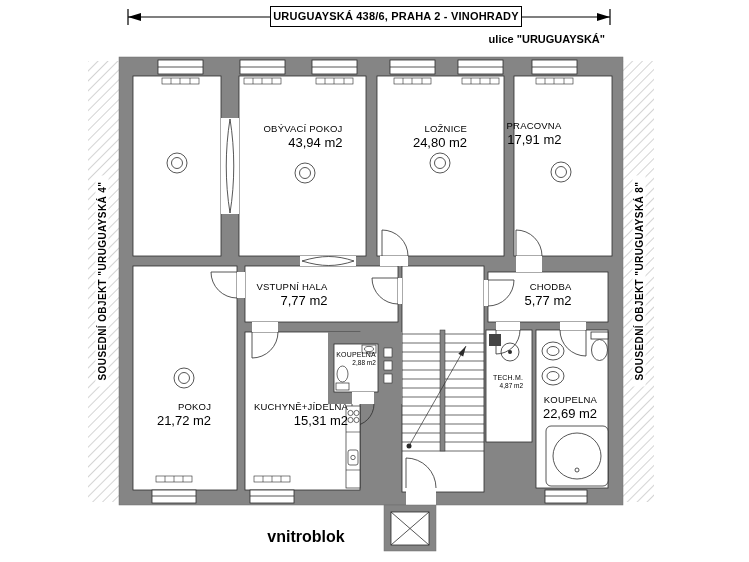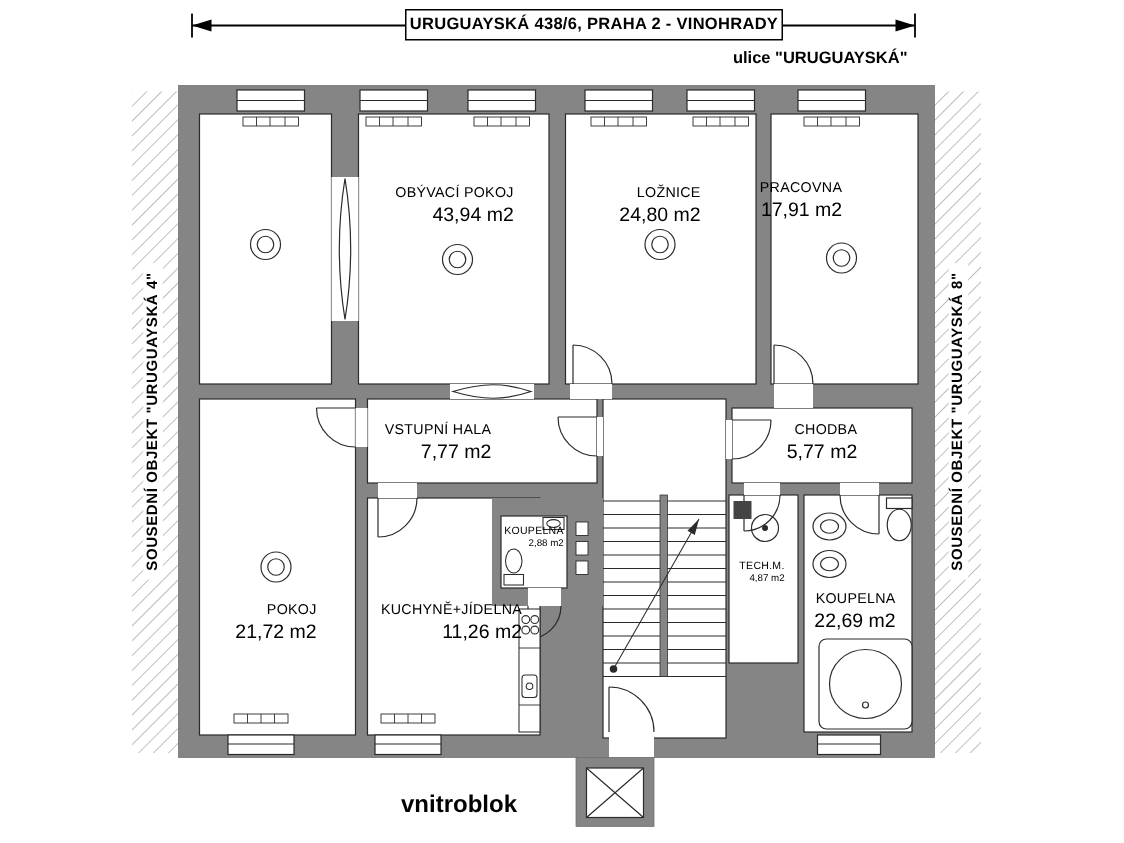--- a/index.html
+++ b/index.html
@@ -277,21 +277,21 @@
   <div class="room-label" style="left:548px;top:281px">
     <span class="nm">CHODBA</span>
     <span class="ar">5,77 m2</span>
   </div>
   <div class="room-label" style="left:184px;top:401px">
     <span class="nm">POKOJ</span>
     <span class="ar">21,72 m2</span>
   </div>
   <div class="room-label" style="left:301px;top:401px">
     <span class="nm">KUCHYNĚ+JÍDELNA</span>
-    <span class="ar">11,26 m2</span>
+    <span class="ar">15,31 m2</span>
   </div>
   <div class="room-label sm" style="left:356px;top:350px">
     <span class="nm">KOUPELNA</span>
     <span class="ar">2,88 m2</span>
   </div>
   <div class="room-label sm" style="left:508px;top:373px">
     <span class="nm">TECH.M.</span>
     <span class="ar">4,87 m2</span>
   </div>
   <div class="room-label" style="left:570px;top:394px">

